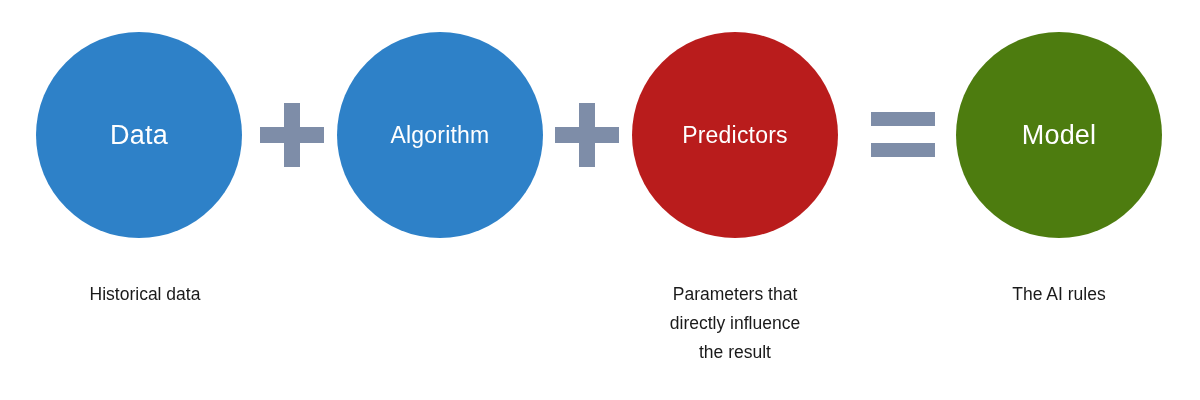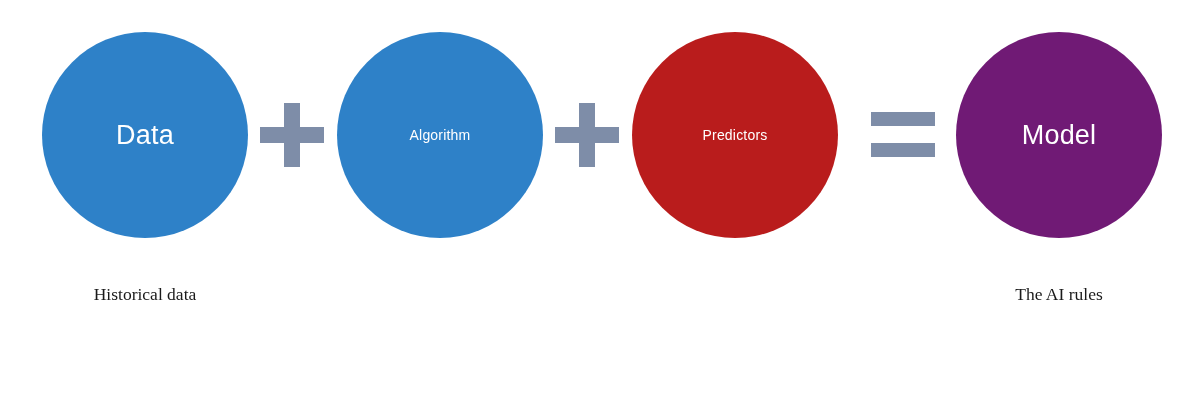--- a/index.html
+++ b/index.html
@@ -37,23 +37,23 @@
   .node-label {
     color: #ffffff;
     font-family: "Liberation Sans", sans-serif;
     font-weight: 400;
     letter-spacing: 0.2px;
     line-height: 1;
     text-align: center;
     white-space: nowrap;
   }
   .node.big .node-label   { font-size: 27px; }
-  .node.small .node-label { font-size: 14px; }
+  .node.small .node-label { font-size: 23px; }
 
-  .node-data       { left: 42px; }
+  .node-data       { left: 36px; }
   .node-algorithm  { left: 337px; }
   .node-predictors { left: 632px; }
   .node-model      { left: 956px; }
 
   
   .op {
     position: absolute;
     top: 103px;
     width: 64px;
     height: 64px;
@@ -89,21 +89,21 @@
   .op-eq .bar-top    { top: 0px; }
   .op-eq .bar-bottom { top: 31px; }
 
   
   .caption {
     position: absolute;
     top: 280px;
     width: 206px;
     text-align: center;
     color: #1a1a1a;
-    font-family: Liberation Serif, serif;
+    font-family: Liberation Sans, sans-serif;
     font-size: 17.5px;
     line-height: 29px;
     white-space: pre-line;
   }
   .cap-data       { left: 42px; }
   .cap-algorithm  { left: 337px; }
   .cap-predictors { left: 632px; }
   .cap-model      { left: 956px; }
 </style>
 </head>
@@ -131,23 +131,26 @@
 
   <div class="node node-predictors small" style="background: #b91c1c;">
     <span class="node-label">Predictors</span>
   </div>
 
   <div class="op op-eq op-equals">
     <span class="bar-h bar-top" style="background: rgb(126, 141, 168);"></span>
     <span class="bar-h bar-bottom" style="background: rgb(126, 141, 168);"></span>
   </div>
 
-  <div class="node node-model big" style="background: #701a75;">
+  <div class="node node-model big" style="background: #4d7c0f;">
     <span class="node-label">Model</span>
   </div>
 
   <div class="caption cap-data">Historical data</div>
 
 
+  <div class="caption cap-predictors">Parameters that
+directly influence
+the result</div>
 
   <div class="caption cap-model">The AI rules</div>
 
 </div>
 
 </body></html>

